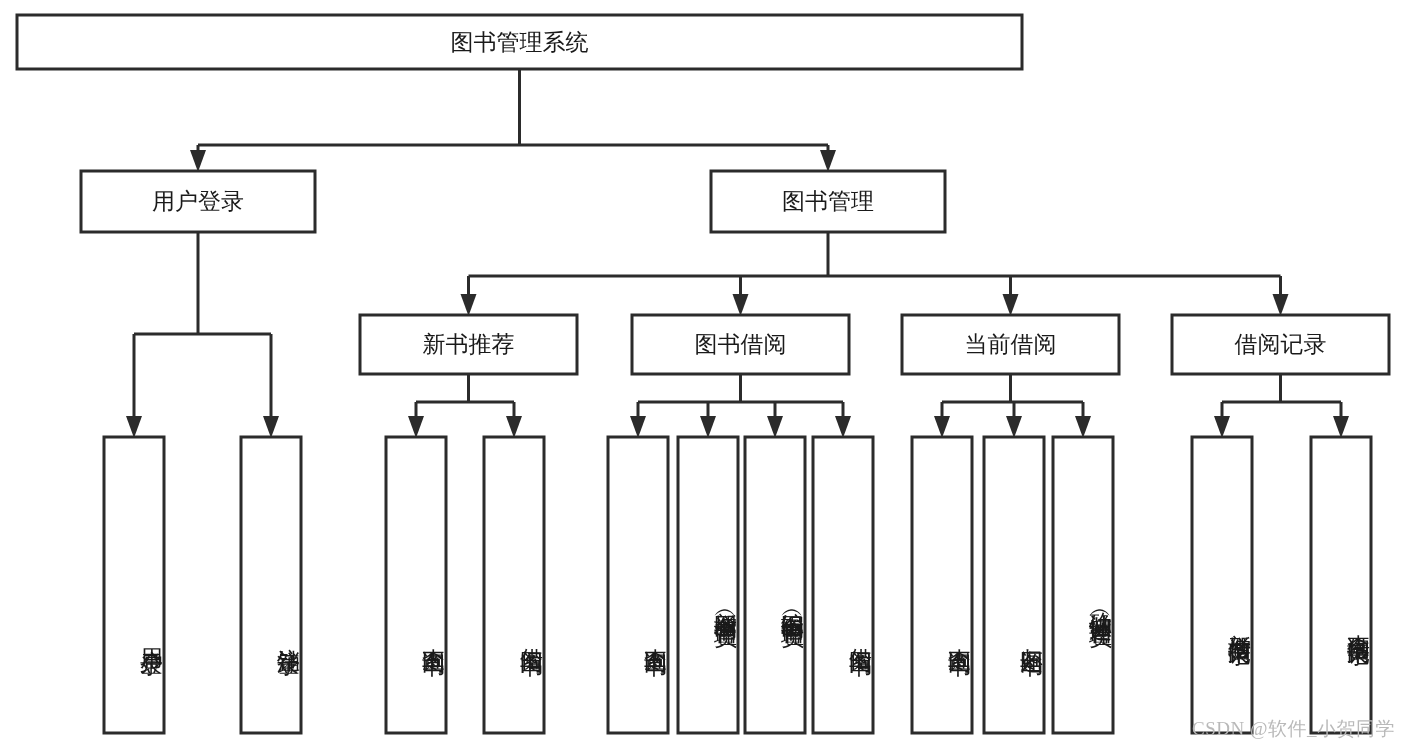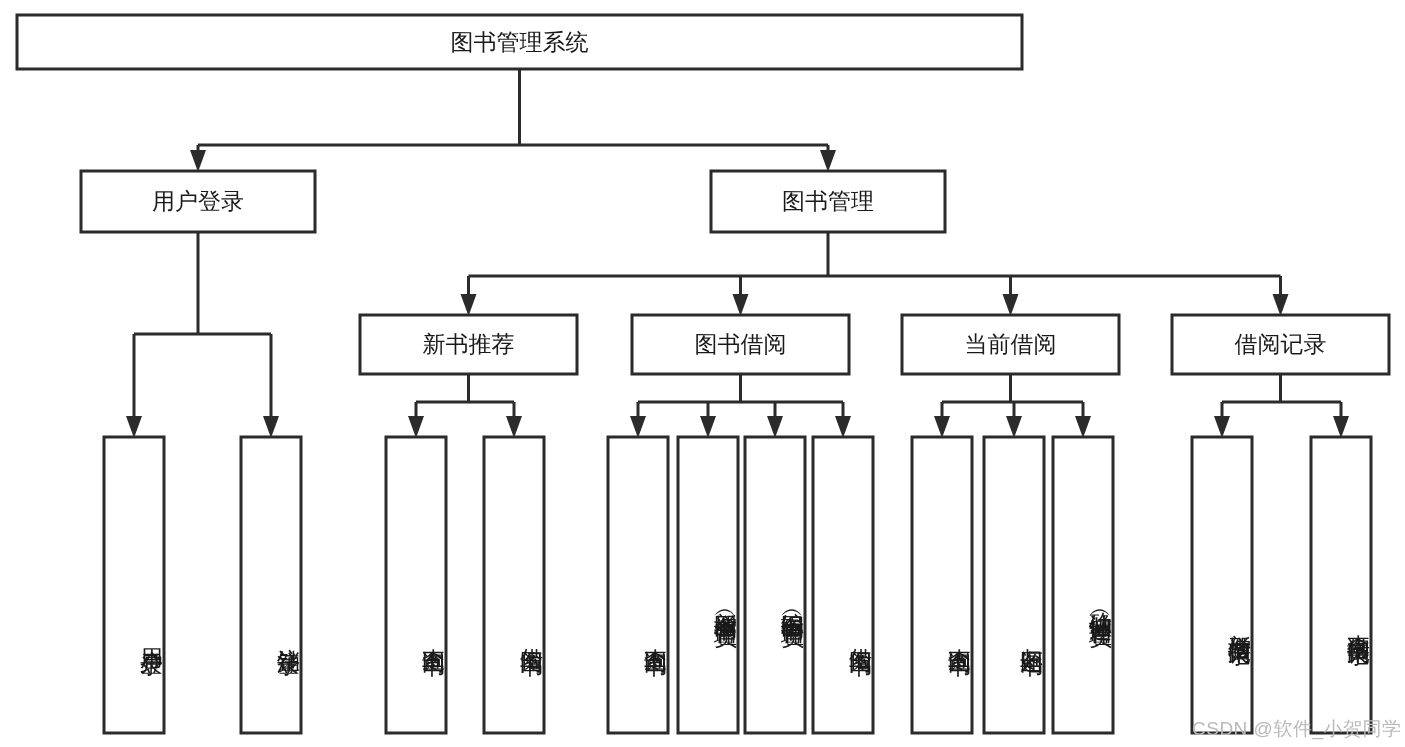--- a/index.html
+++ b/index.html
@@ -61,21 +61,21 @@
     text-align: center;
     display: flex;
     align-items: flex-start;
     justify-content: center;
     white-space: pre-wrap;
     pointer-events: none;
     user-select: none;
   }
   .watermark {
     position: absolute;
-    font-family: Liberation Sans, sans-serif;
+    font-family: Liberation Serif, serif;
     font-size: 19px;
     color: #b9b9b9;
     white-space: nowrap;
     letter-spacing: 0.5px;
   }
 </style>
 </head>
 <body>
 
 <div id="diagram-root">

